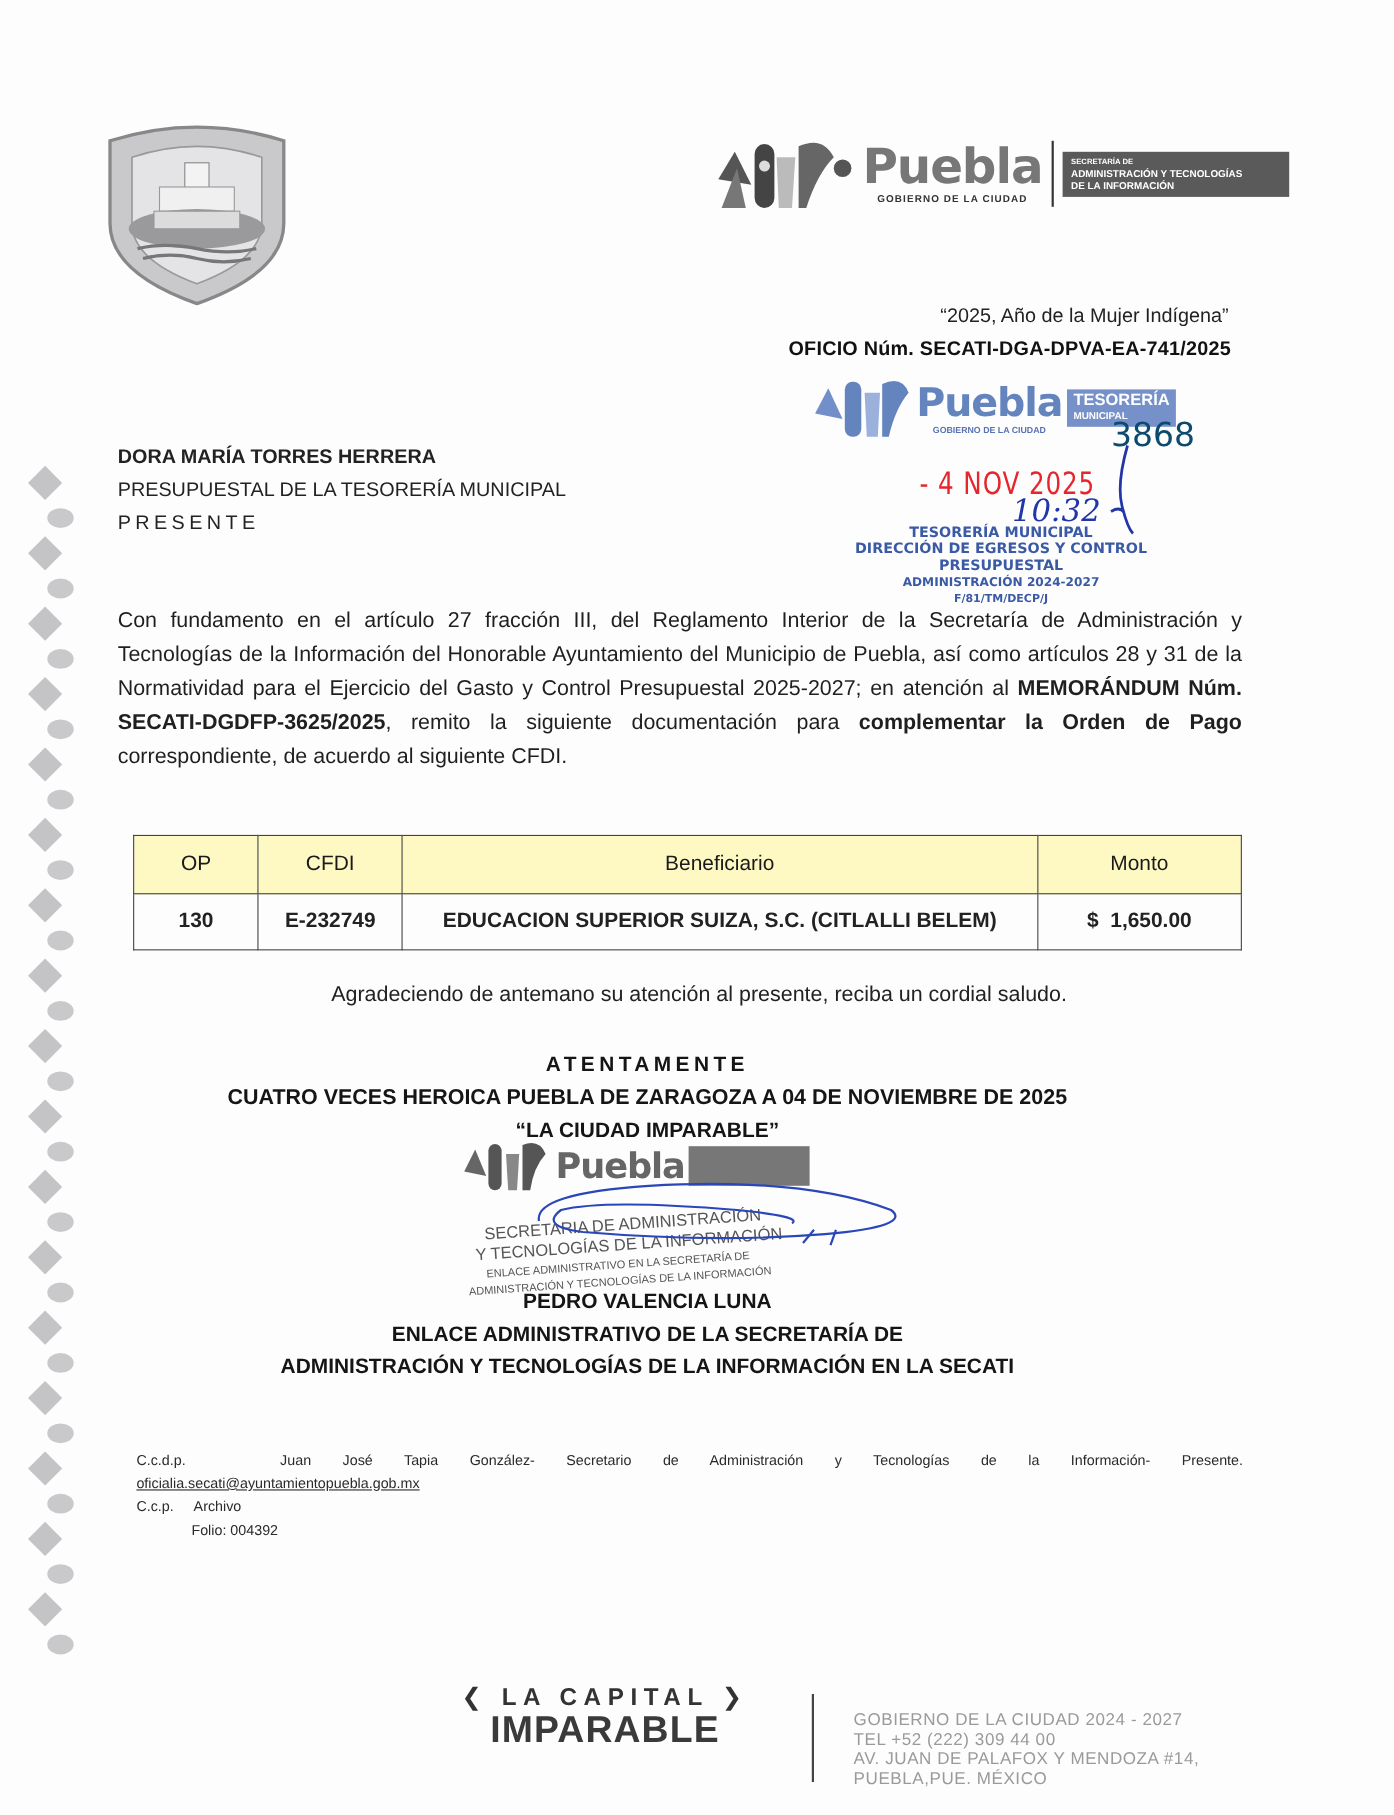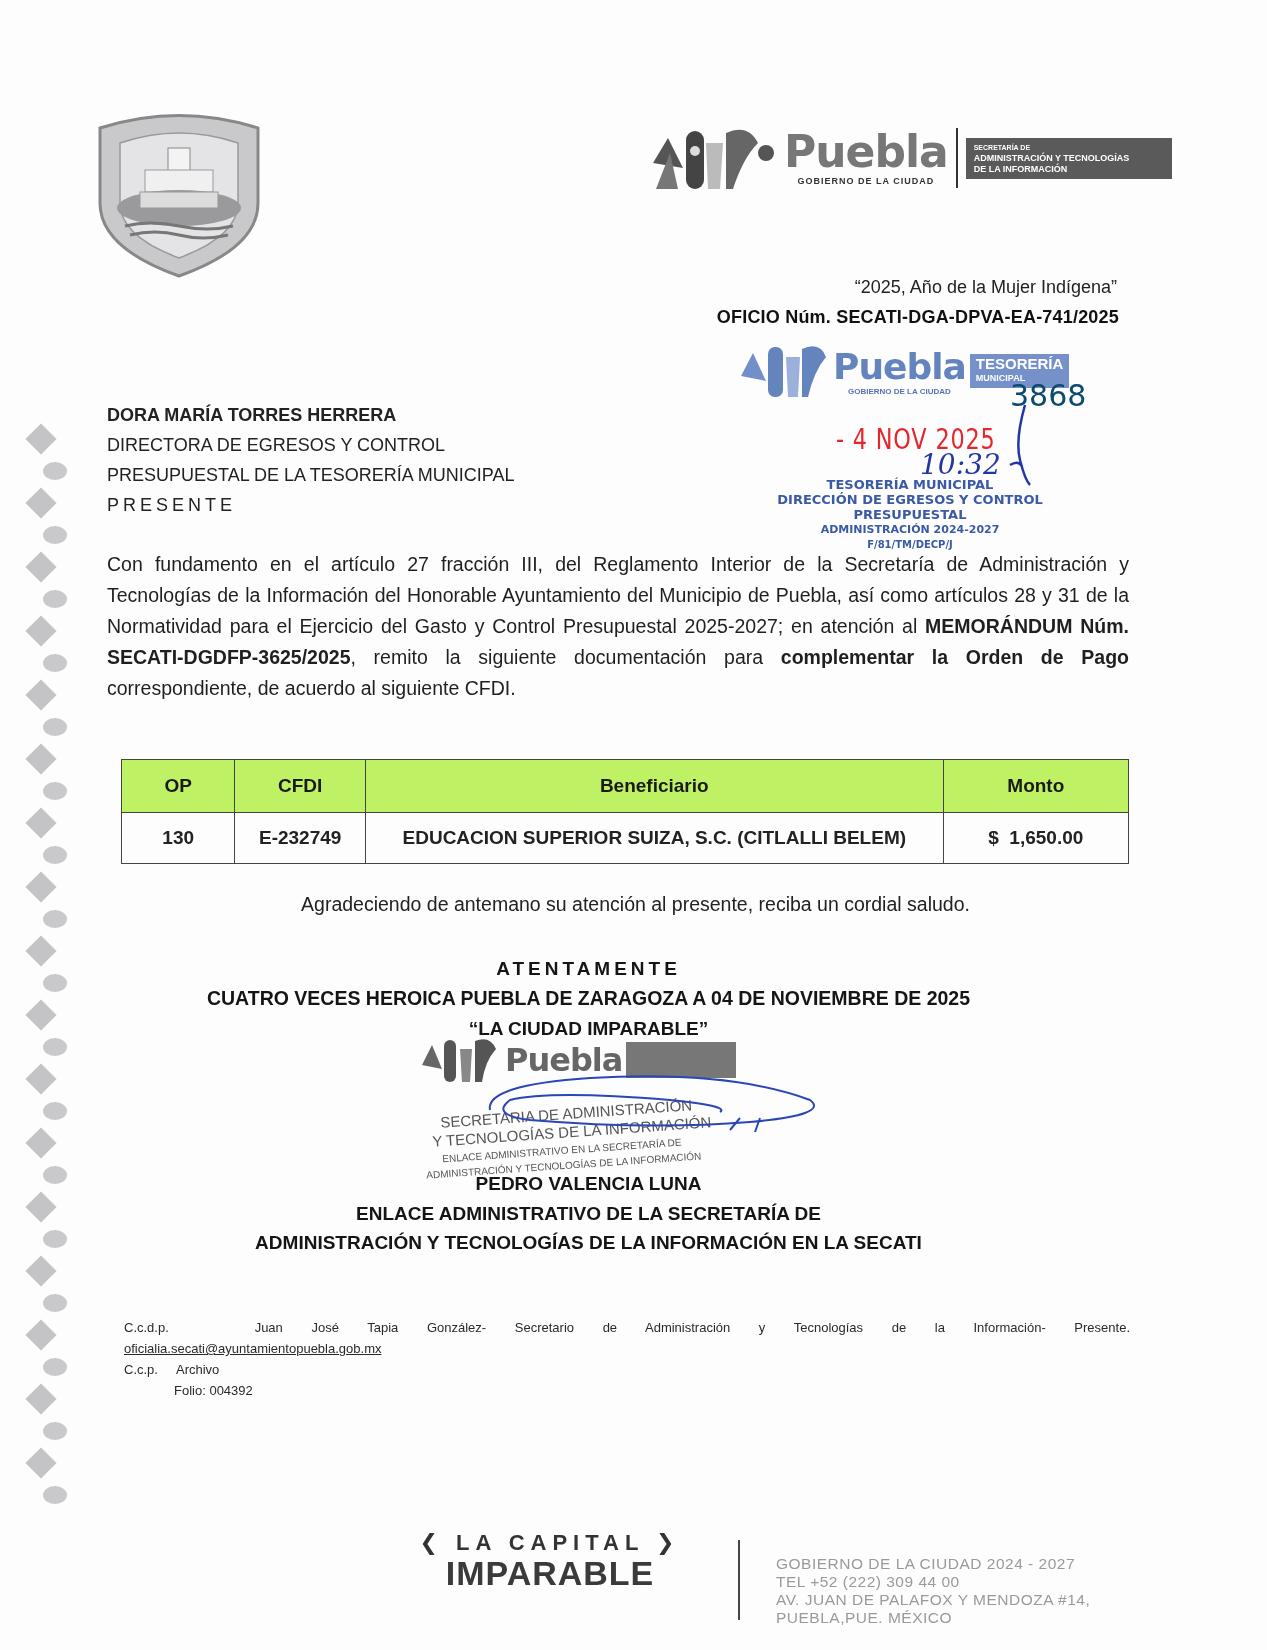--- a/index.html
+++ b/index.html
@@ -63,21 +63,21 @@
   .addressee { left: 107px; top: 400px; font-size: 18px; line-height: 30px; color: #222; }
   .addressee .name { font-weight: bold; }
   .addressee .presente { letter-spacing: 4px; }
 
   
   .body-para { left: 107px; top: 549px; width: 1022px; font-size: 19.5px; line-height: 31px; text-align: justify; color: #1f1f1f; }
   .body-para b { font-weight: bold; }
 
   
   .cfdi-table { left: 121px; top: 759px; width: 1008px; border-collapse: collapse; font-size: 19px; }
-  .cfdi-table th { background: #bef264; font-weight: bold; height: 50px; border: 1.5px solid #444; color: #1a1a1a; margin-top: 40px; }
+  .cfdi-table th { background: #fef9c3; font-weight: normal; height: 50px; border: 1.5px solid #444; color: #1a1a1a; margin-top: 40px; }
   .cfdi-table td { height: 48px; border: 1.5px solid #444; text-align: center; color: #222; font-weight: bold; }
   .cfdi-table .c-op { width: 111px; }
   .cfdi-table .c-cfdi { width: 128px; }
   .cfdi-table .c-ben { width: 578px; }
   .cfdi-table .c-monto { width: 183px; }
 
   .closing { left: 0; width: 1267px; top: 893px; text-align: center; font-size: 19.5px; color: #222; padding-right: 60px; box-sizing: border-box; margin-left: 32px;}
 
   .sign-block { left: 0; width: 1267px; text-align: center; font-weight: bold; color: #151515; }
   .atentamente { top: 958px; font-size: 19px; letter-spacing: 4px; padding-right: 90px; box-sizing: border-box;}
@@ -215,21 +215,20 @@
 <div class="abs stamp-text">
   <div class="l1">TESORERÍA MUNICIPAL</div>
   <div class="l2">DIRECCIÓN DE EGRESOS Y CONTROL</div>
   <div class="l3">PRESUPUESTAL</div>
   <div class="l4">ADMINISTRACIÓN 2024-2027</div>
   <div class="l5">F/81/TM/DECP/J</div>
 </div>
 
 <div class="abs addressee">
   <div class="name">DORA MARÍA TORRES HERRERA</div>
-  <div>DIRECTORA DE EGRESOS Y CONTROL</div>
   <div>PRESUPUESTAL DE LA TESORERÍA MUNICIPAL</div>
   <div class="presente">PRESENTE</div>
 </div>
 
 <div class="abs body-para"><span>Con fundamento en el artículo 27 fracción III, del Reglamento Interior de la Secretaría de Administración y Tecnologías de la Información del Honorable Ayuntamiento del Municipio de Puebla, así como artículos 28 y 31 de la Normatividad para el Ejercicio del Gasto y Control Presupuestal 2025-2027; en atención al </span><b>MEMORÁNDUM Núm. SECATI-DGDFP-3625/2025</b><span>, remito la siguiente documentación para </span><b>complementar la Orden de Pago</b><span> correspondiente, de acuerdo al siguiente CFDI.</span></div>
 
 <table class="abs cfdi-table">
   <thead>
     <tr>
       <th class="c-op">OP</th>

